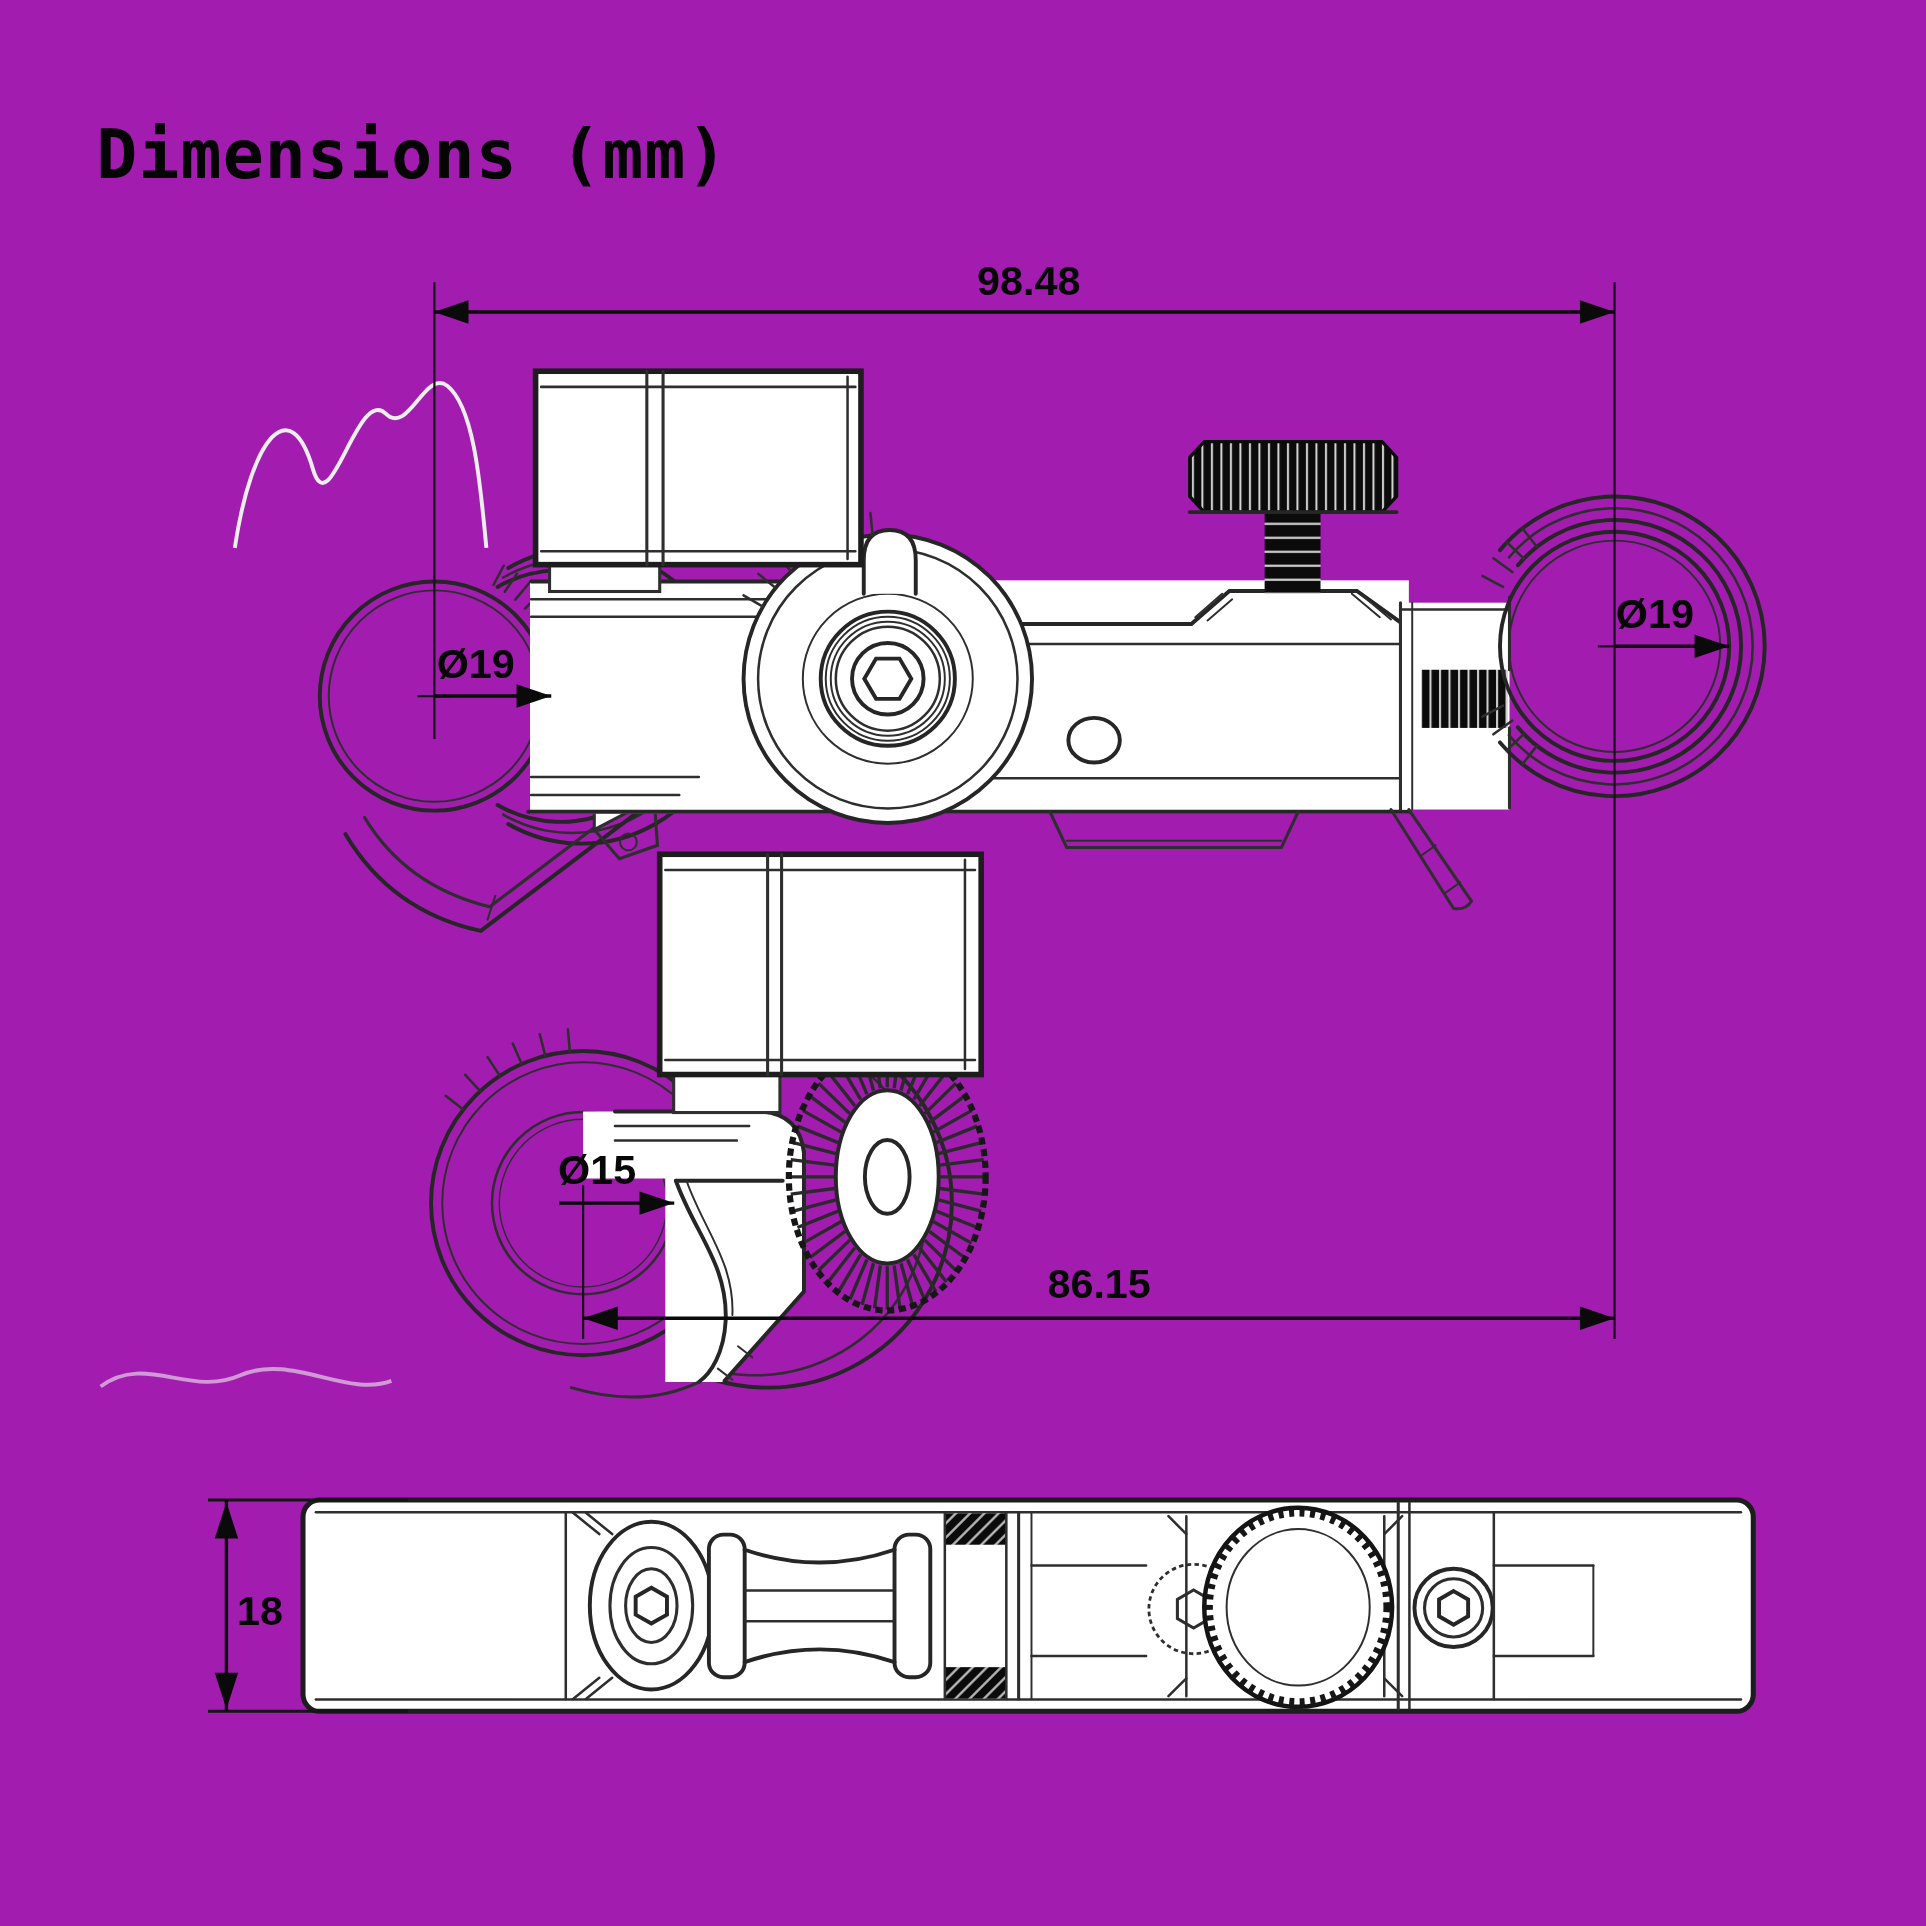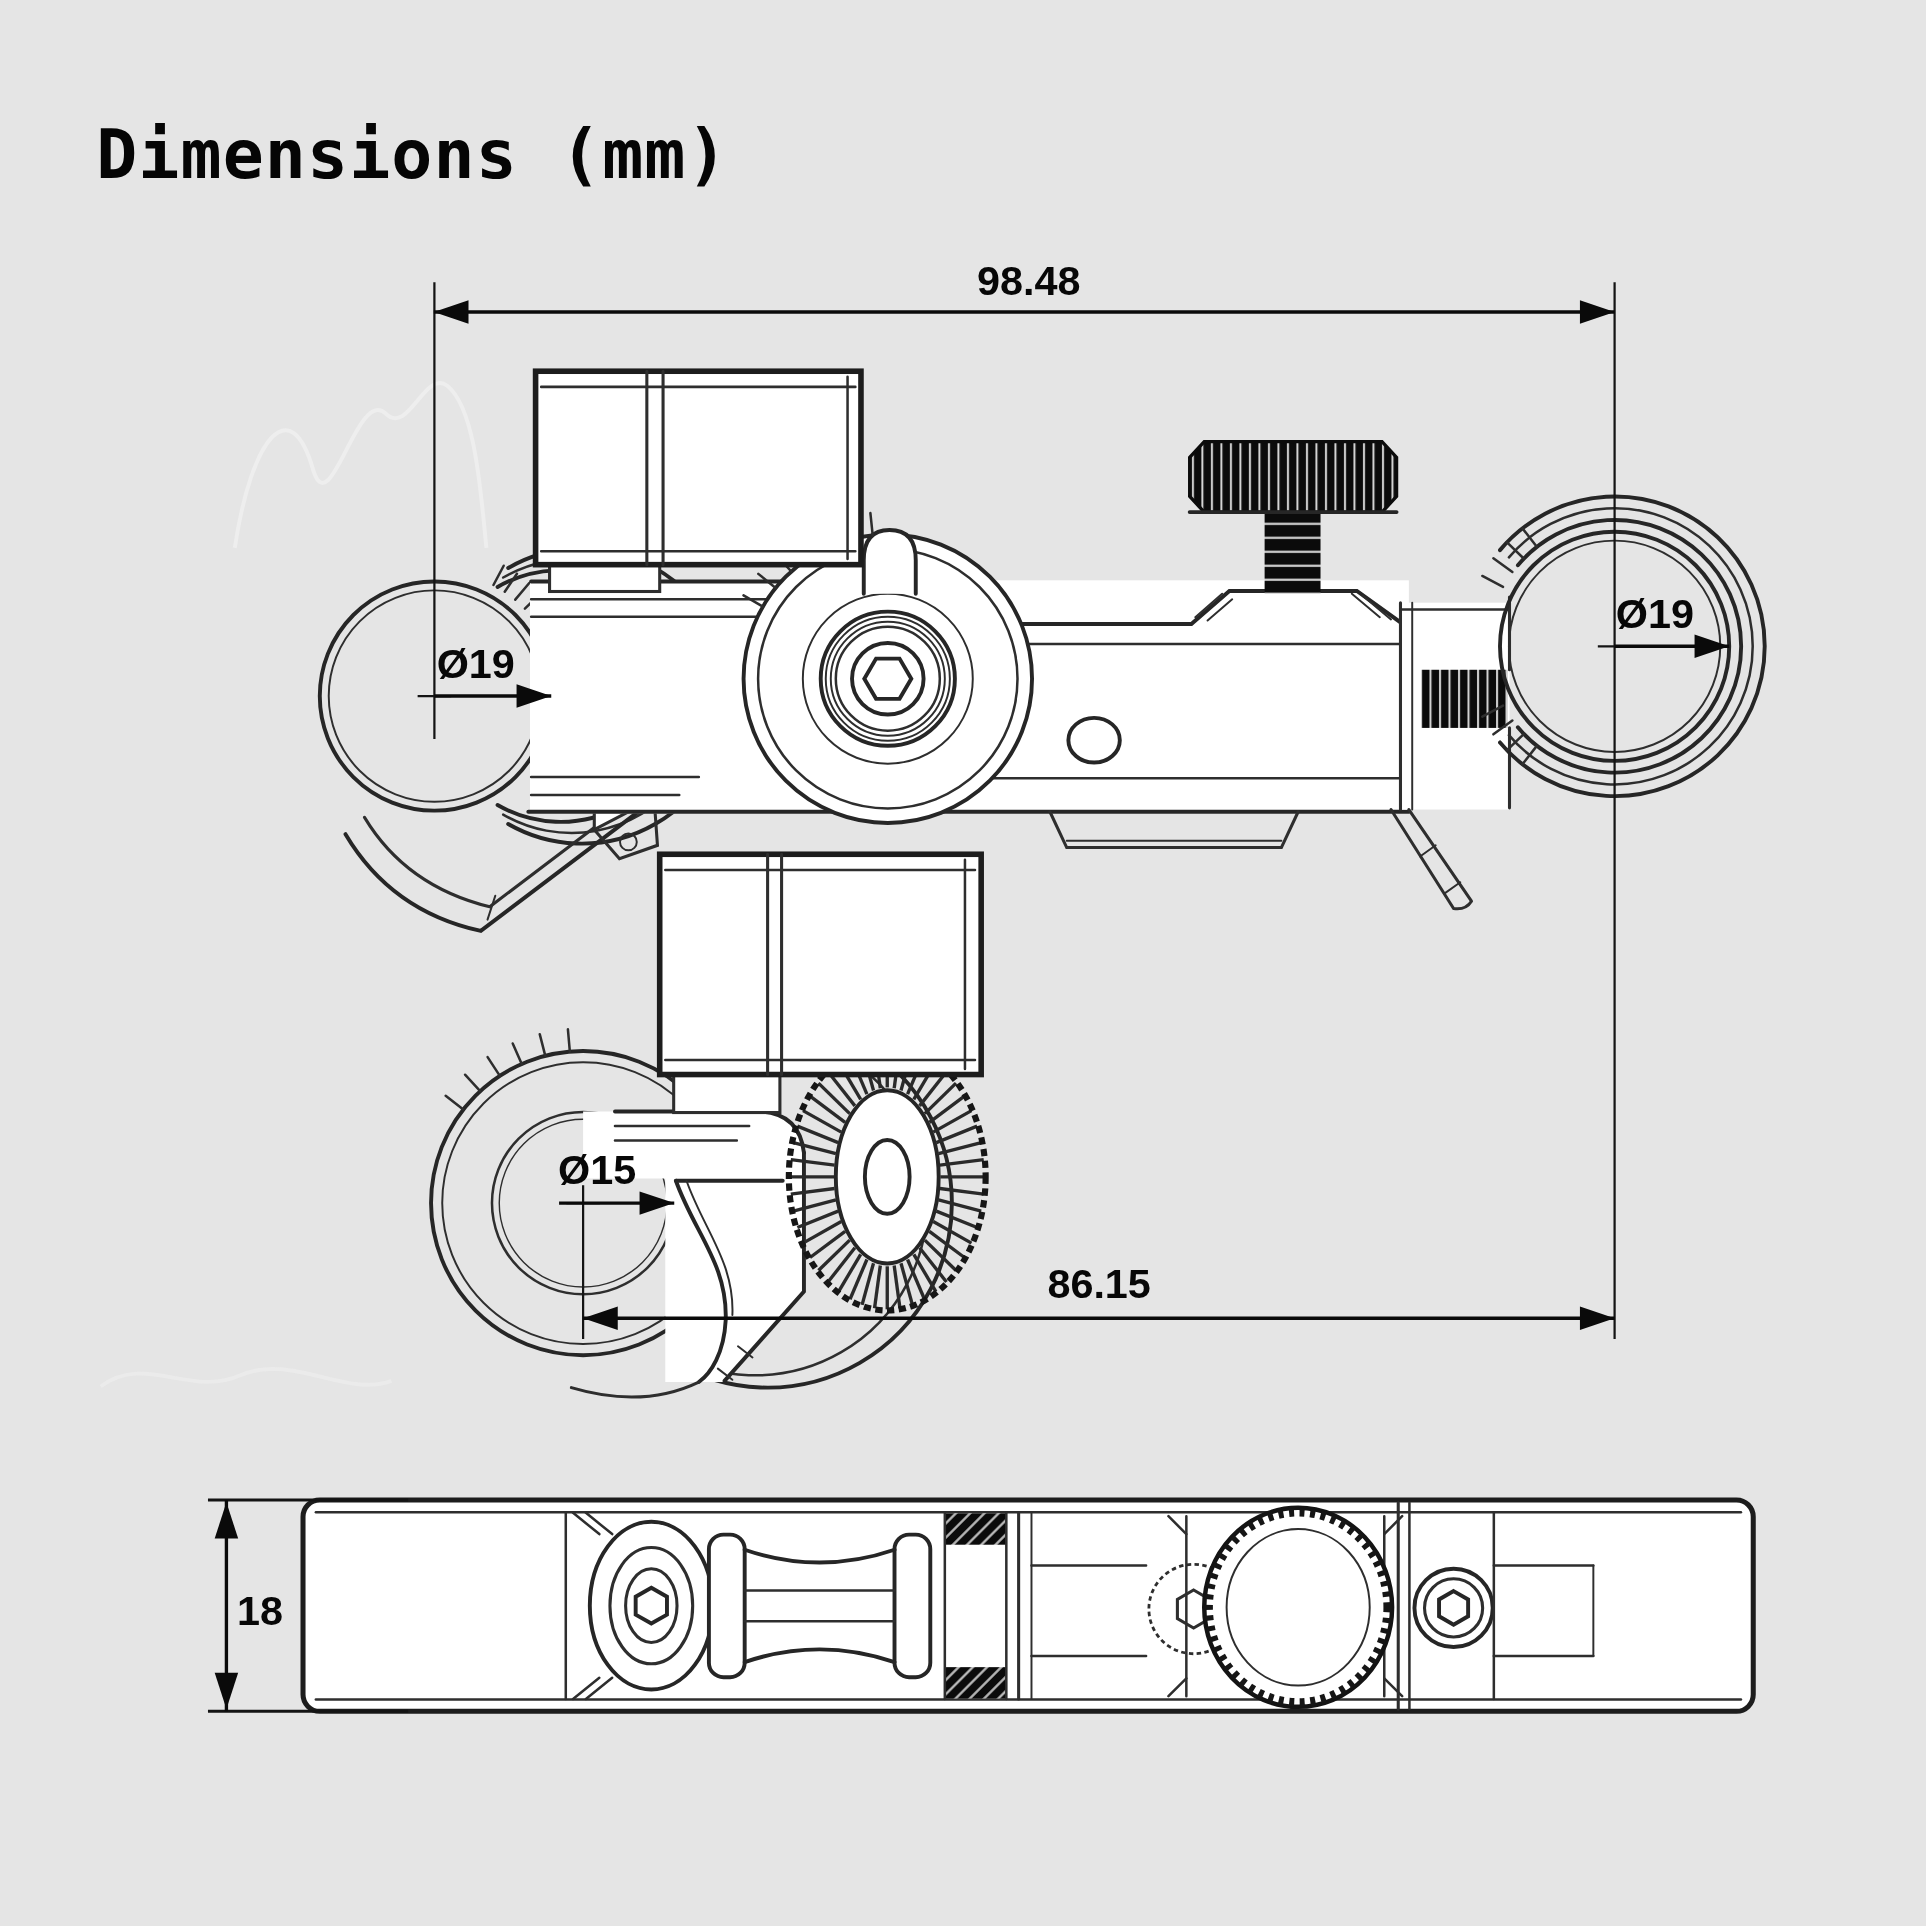--- a/index.html
+++ b/index.html
@@ -1,17 +1,17 @@
 <!DOCTYPE html>
 <html style="font-size:9px"><head>
 <meta charset="utf-8">
 <style>
   html,body{margin:0;padding:0;background:#ffffff;height:100%;}
   body{display:flex;align-items:center;justify-content:center;}
-  .sheet{width:100vmin;height:100vmin;background:#e5e5e5;}
+  .sheet{width:100vmin;height:100vmin;background:#a21caf;}
   svg{width:100%;height:100%;display:block;}
   
   .w2{stroke:#2e2e2e;stroke-width:2.5;fill:none;stroke-linecap:round;}
   .w3{stroke:#2e2e2e;stroke-width:3.5;fill:none;stroke-linecap:round;}
   .w4{stroke:#2e2e2e;stroke-width:4.5;fill:none;stroke-linecap:round;}
   .w5{stroke:#2e2e2e;stroke-width:5.5;fill:none;stroke-linecap:round;}
   .w6{stroke:#262626;stroke-width:7;fill:none;stroke-linecap:round;}
   .w8{stroke:#1d1d1d;stroke-width:9;fill:none;stroke-linecap:round;}
   .wfill{fill:#ffffff;}
   

